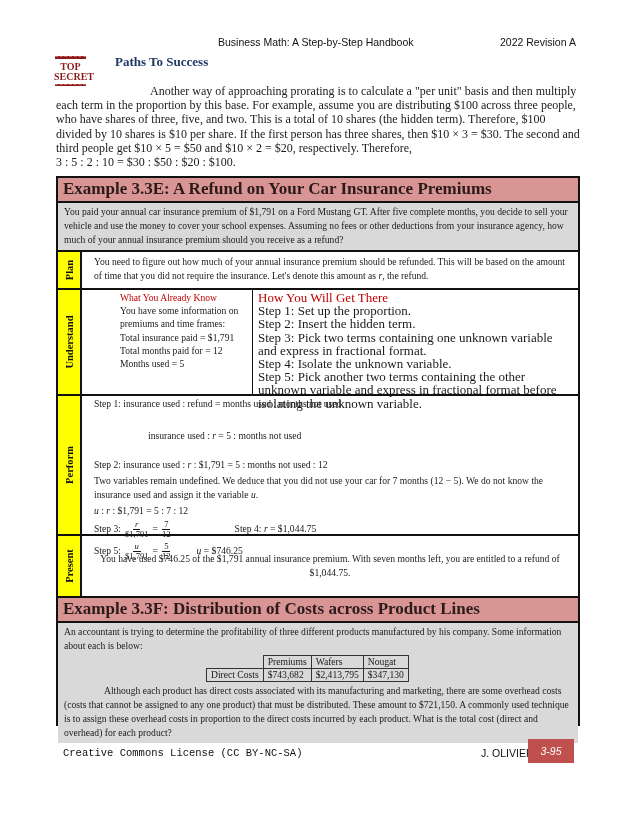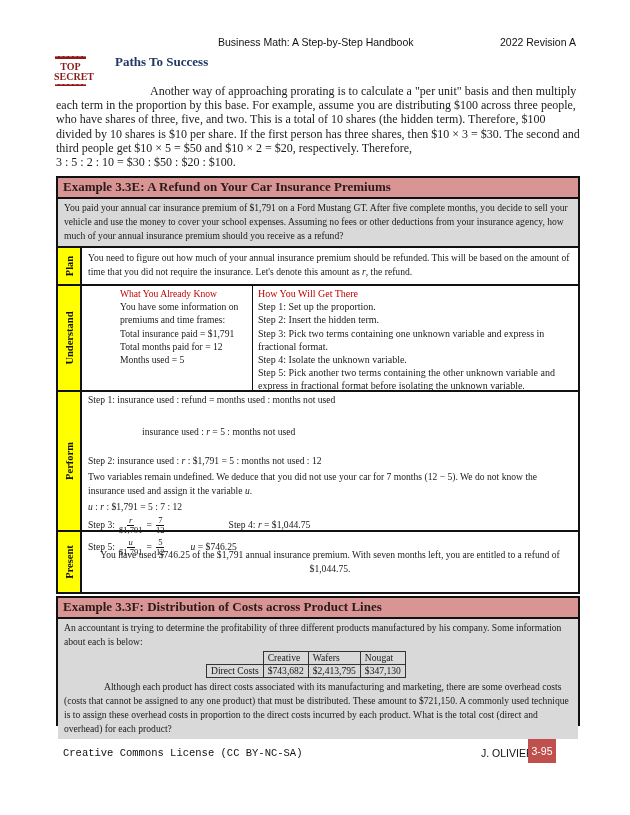--- a/index.html
+++ b/index.html
@@ -20,34 +20,34 @@
   .pts { position:absolute; left:115px; top:54px; font-size:13px; font-weight:bold;
          color:#1f3864; font-family:"Liberation Serif", serif; }
 
   .intro { position:absolute; left:56px; top:84px; width:524px; font-size:12px;
            line-height:14.2px; }
   .intro p { margin:0; text-indent:94px; }
   .intro .ratio { text-indent:0; }
 
   .ex { position:absolute; left:56px; width:520px; border:2.5px solid #111; background:#fff; }
   .ex-title { background:#d99594; border-bottom:2px solid #111; font-weight:bold;
-              font-size:13px; padding:1px 5px 2px 5px; color:#2b1a1a; }
+              font-size:17px; padding:1px 5px 2px 5px; color:#2b1a1a; }
   .ex-q { background:#d9d9d9; font-size:9.6px; line-height:14px; padding:2px 6px 3px 6px;
           border-bottom:2px solid #111; }
   .row { display:flex; border-bottom:2px solid #111; }
   .row:last-child { border-bottom:none; }
   .lab { width:22px; min-width:22px; background:#ffff00; border-right:2px solid #111;
          position:relative; }
   .lab span { position:absolute; left:50%; top:50%; transform:translate(-50%,-50%) rotate(-90deg);
               font-weight:bold; font-size:10.5px; white-space:nowrap; color:#111; }
-  .cont { flex:1; font-size:9.6px; line-height:14px; padding:3px 6px; }
+  .cont { flex:1; font-size:9.6px; line-height:14px; padding:3px 12px; }
 
   .und { display:flex; flex:1; }
   .und .k { width:128px; padding:1px 4px 2px 6px; border-right:1.5px solid #111; font-size:9.6px; line-height:13.2px; }
-  .und .h { flex:1; padding:1px 4px 2px 5px; font-size:10px; line-height:13.2px; }
+  .und .h { flex:1; padding:1px 4px 2px 5px; font-size:13px; line-height:13.2px; }
   .red { color:#c00000; }
 
   .perf .line { margin:0; }
   .indent { padding-left:54px; }
   .frac { display:inline-flex; flex-direction:column; align-items:center; vertical-align:middle;
           font-size:8.6px; line-height:9px; margin:0 2px; }
   .frac .num { border-bottom:1px solid #111; padding:0 2px; }
   .frac .den { padding:0 2px; }
   .eqline { display:flex; align-items:center; height:22px; }
   .i { font-style:italic; }
@@ -57,22 +57,22 @@
   .tbl { border-collapse:collapse; margin:2px auto 2px 142px; font-size:9.6px; }
   .tbl td { border:1px solid #333; padding:0 4px; line-height:12px; }
   .tbl td.empty { border:none; }
   .tbl td.rh { text-align:center; }
   .para2 { text-indent:40px; margin:0; }
 
   .ftr { position:absolute; top:747px; left:0; width:630px; font-family:"Liberation Sans", sans-serif;
          font-size:10.5px; color:#111; }
   .ftr .lic { position:absolute; left:63px; top:0;font-family:Liberation Mono, monospace; }
   .ftr .auth { position:absolute; left:481px; top:0; }
-  .ftr .pg { position:absolute; left:528px; top:-8px; width:28px; height:24px; background:#c0504d;
-             color:#fff; text-align:center; line-height:24px; }
+  .ftr .pg { position:absolute; left:528px; top:-8px; width:46px; height:24px; background:#c0504d;
+             color:#fff; text-align:center; line-height:24px;font-style:italic; }
 </style>
 </head>
 <body>
 
 <div class="hdr">
   <span class="title">Business Math: A Step-by-Step Handbook</span>
   <span class="rev">2022 Revision A</span>
 </div>
 
 <div class="ts">
@@ -170,21 +170,21 @@
 </div>
 
 <div class="ex" style="top:596px; height:128px; background:#d9d9d9; border-bottom:none;">
   <div class="ex-title">Example 3.3F: Distribution of Costs across Product Lines</div>
   <div class="ex-q" style="border-bottom:none;">
     <div>An accountant is trying to determine the profitability of three different products manufactured by his company. Some information about each is below:</div>
     <table class="tbl">
       <tbody>
           <tr>
         <td class="empty"></td>
-        <td>Creative</td>
+        <td>Premiums</td>
         <td>Wafers</td>
         <td>Nougat</td>
       </tr>
       <tr>
         <td class="rh">Direct Costs</td>
         <td>$743,682</td>
         <td>$2,413,795</td>
         <td>$347,130</td>
       </tr>
     </tbody>

